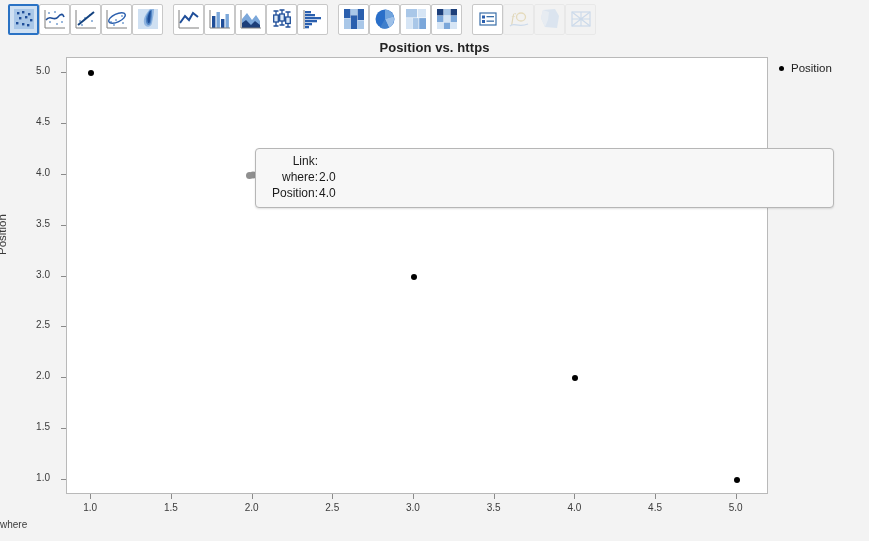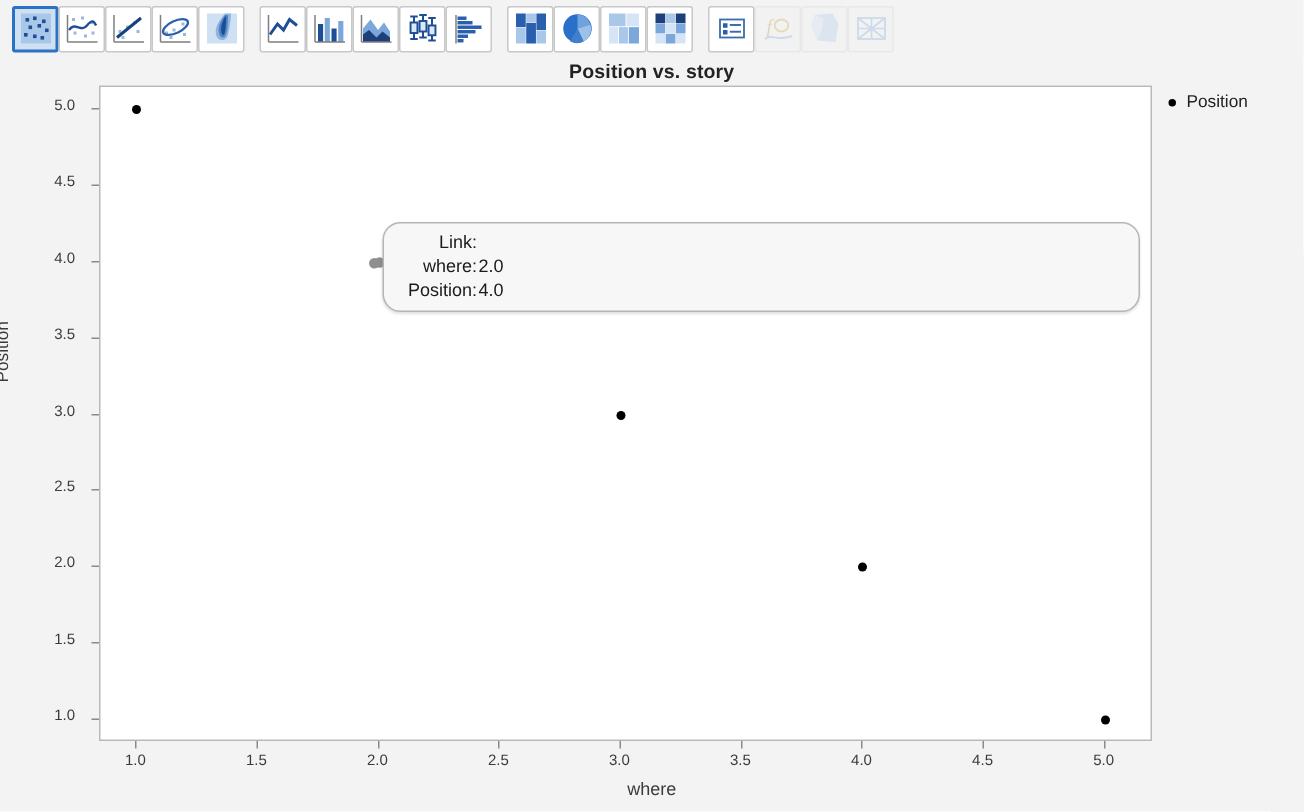--- a/index.html
+++ b/index.html
@@ -102,22 +102,22 @@
     color: #3b3b3b;
     transform: rotate(-90deg);
     transform-origin: left top;
     white-space: nowrap;
   }
   #x-axis-title {
     position: absolute;
     left: 0;
     top: 519px;
     width: 869px;
-    text-align: center;
-    font-size: 12px;
+    text-align: left;
+    font-size: 10px;
     color: #3b3b3b;
   }
 
   
   .dot {
     position: absolute;
     width: 6px;
     height: 6px;
     border-radius: 50%;
     background: #000000;
@@ -145,24 +145,24 @@
     border-radius: 50%;
     background: #000;
     margin-right: 7px;
   }
 
   
   #tooltip {
     position: absolute;
     left: 255px;
     top: 148px;
-    width: 505px;
+    width: 579px;
     background: #f7f7f7;
     border: 1px solid #b6b6b6;
-    border-radius: 12px;
+    border-radius: 4px;
     box-shadow: 0 1px 2px rgba(0,0,0,0.12);
     padding: 4px 4px 6px 4px;
     box-sizing: border-box;
     font-size: 12px;
     color: #1b1b1b;
   }
   .tt-row {
     display: flex;
     line-height: 16px;
     white-space: nowrap;
@@ -390,21 +390,21 @@
     <div class="tb-btn disabled">
       <svg width="22" height="22" viewBox="0 0 22 22">
         <rect x="2" y="4" width="18" height="14" fill="none" stroke="#7ba7da" stroke-width="1.2"></rect>
         <path d="M2 4 L20 18 M20 4 L2 18 M2 11 L20 11 M11 4 L11 18" stroke="#7ba7da" stroke-width="1.1" fill="none"></path>
       </svg>
     </div>
   </div>
 
 </div>
 
-<div id="chart-title">Position vs. story</div>
+<div id="chart-title">Position vs. https</div>
 
 <div id="legend">
   <span class="lg-dot"></span>
   <span>Position</span>
 </div>
 
 <div id="y-axis-title">Position</div>
 <div id="x-axis-title">where</div>
 
 <div id="axis-layer">

